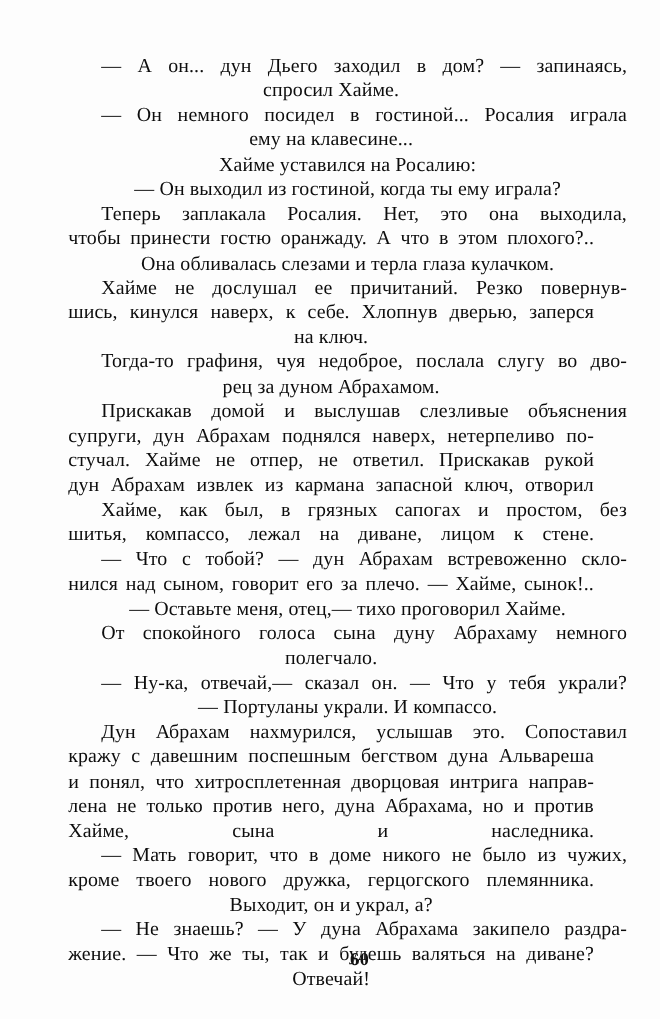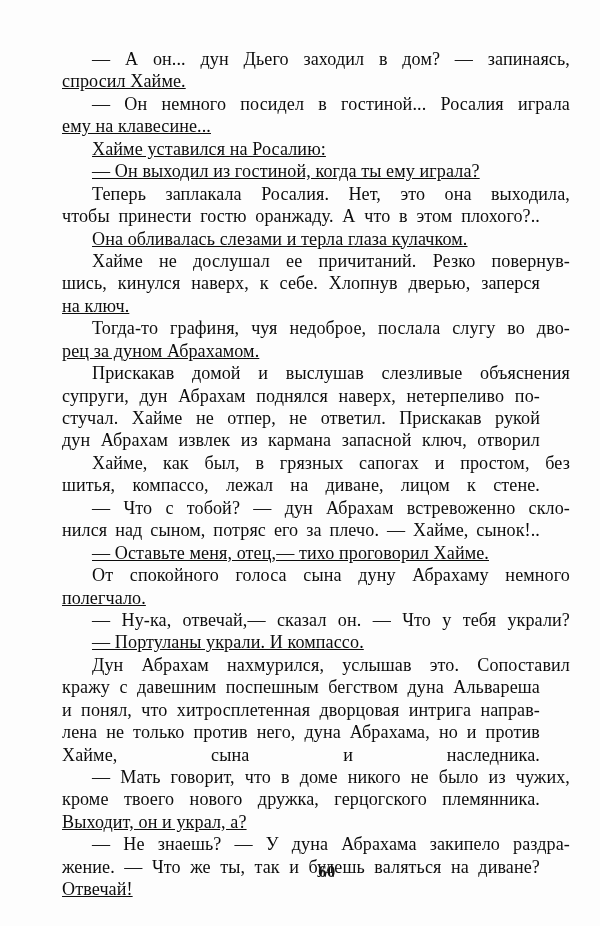--- a/index.html
+++ b/index.html
@@ -38,21 +38,21 @@
     color: #0d0d0d;
   }
   
   .line.just {
     display: flex;
     justify-content: space-between;
     width: 478px;
   }
   .line.just > .w { display: inline-block; }
   
-  .line.flush { text-align: left; text-decoration: underline; }
+  .line.flush { text-align: center; }
   .line.indent { padding-left: 30px; }
   #folio {
     position: absolute;
     top: 862px;
     left: 0;
     width: 600px;
     text-align: center;
     font-size: 16.5px;
     font-weight: 700;
     font-family: "Liberation Serif", "DejaVu Serif", serif;
@@ -81,21 +81,21 @@
       <div class="line flush">на ключ.</div>
       <div class="line just indent"><span class="w">Тогда-то</span><span class="w">графиня,</span><span class="w">чуя</span><span class="w">недоброе,</span><span class="w">послала</span><span class="w">слугу</span><span class="w">во</span><span class="w">дво-</span></div>
       <div class="line flush">рец за дуном Абрахамом.</div>
       <div class="line just indent"><span class="w">Прискакав</span><span class="w">домой</span><span class="w">и</span><span class="w">выслушав</span><span class="w">слезливые</span><span class="w">объяснения</span></div>
       <div class="line just"><span class="w">супруги,</span><span class="w">дун</span><span class="w">Абрахам</span><span class="w">поднялся</span><span class="w">наверх,</span><span class="w">нетерпеливо</span><span class="w">по-</span></div>
       <div class="line just"><span class="w">стучал.</span><span class="w">Хайме</span><span class="w">не</span><span class="w">отпер,</span><span class="w">не</span><span class="w">ответил.</span><span class="w">Прискакав</span><span class="w">рукой</span></div>
       <div class="line just"><span class="w">дун</span><span class="w">Абрахам</span><span class="w">извлек</span><span class="w">из</span><span class="w">кармана</span><span class="w">запасной</span><span class="w">ключ,</span><span class="w">отворил</span></div>
       <div class="line just indent"><span class="w">Хайме,</span><span class="w">как</span><span class="w">был,</span><span class="w">в</span><span class="w">грязных</span><span class="w">сапогах</span><span class="w">и</span><span class="w">простом,</span><span class="w">без</span></div>
       <div class="line just"><span class="w">шитья,</span><span class="w">компассо,</span><span class="w">лежал</span><span class="w">на</span><span class="w">диване,</span><span class="w">лицом</span><span class="w">к</span><span class="w">стене.</span></div>
       <div class="line just indent"><span class="w">—</span><span class="w">Что</span><span class="w">с</span><span class="w">тобой?</span><span class="w">—</span><span class="w">дун</span><span class="w">Абрахам</span><span class="w">встревоженно</span><span class="w">скло-</span></div>
-      <div class="line just"><span class="w">нился</span><span class="w">над</span><span class="w">сыном,</span><span class="w">потряс</span><span class="w">его</span><span class="w">за</span><span class="w">плечо.</span><span class="w">—</span><span class="w">Хайме,</span><span class="w">сынок!..</span></div>
+      <div class="line just"><span class="w">нился</span><span class="w">над</span><span class="w">сыном,</span><span class="w">говорит</span><span class="w">его</span><span class="w">за</span><span class="w">плечо.</span><span class="w">—</span><span class="w">Хайме,</span><span class="w">сынок!..</span></div>
       <div class="line flush indent">— Оставьте меня, отец,— тихо проговорил Хайме.</div>
       <div class="line just indent"><span class="w">От</span><span class="w">спокойного</span><span class="w">голоса</span><span class="w">сына</span><span class="w">дуну</span><span class="w">Абрахаму</span><span class="w">немного</span></div>
       <div class="line flush">полегчало.</div>
       <div class="line just indent"><span class="w">—</span><span class="w">Ну-ка,</span><span class="w">отвечай,—</span><span class="w">сказал</span><span class="w">он.</span><span class="w">—</span><span class="w">Что</span><span class="w">у</span><span class="w">тебя</span><span class="w">украли?</span></div>
       <div class="line flush indent">— Портуланы украли. И компассо.</div>
       <div class="line just indent"><span class="w">Дун</span><span class="w">Абрахам</span><span class="w">нахмурился,</span><span class="w">услышав</span><span class="w">это.</span><span class="w">Сопоставил</span></div>
       <div class="line just"><span class="w">кражу</span><span class="w">с</span><span class="w">давешним</span><span class="w">поспешным</span><span class="w">бегством</span><span class="w">дуна</span><span class="w">Альвареша</span></div>
       <div class="line just"><span class="w">и</span><span class="w">понял,</span><span class="w">что</span><span class="w">хитросплетенная</span><span class="w">дворцовая</span><span class="w">интрига</span><span class="w">направ-</span></div>
       <div class="line just"><span class="w">лена</span><span class="w">не</span><span class="w">только</span><span class="w">против</span><span class="w">него,</span><span class="w">дуна</span><span class="w">Абрахама,</span><span class="w">но</span><span class="w">и</span><span class="w">против</span></div>
       <div class="line just"><span class="w">Хайме,</span><span class="w">сына</span><span class="w">и</span><span class="w">наследника.</span></div>

